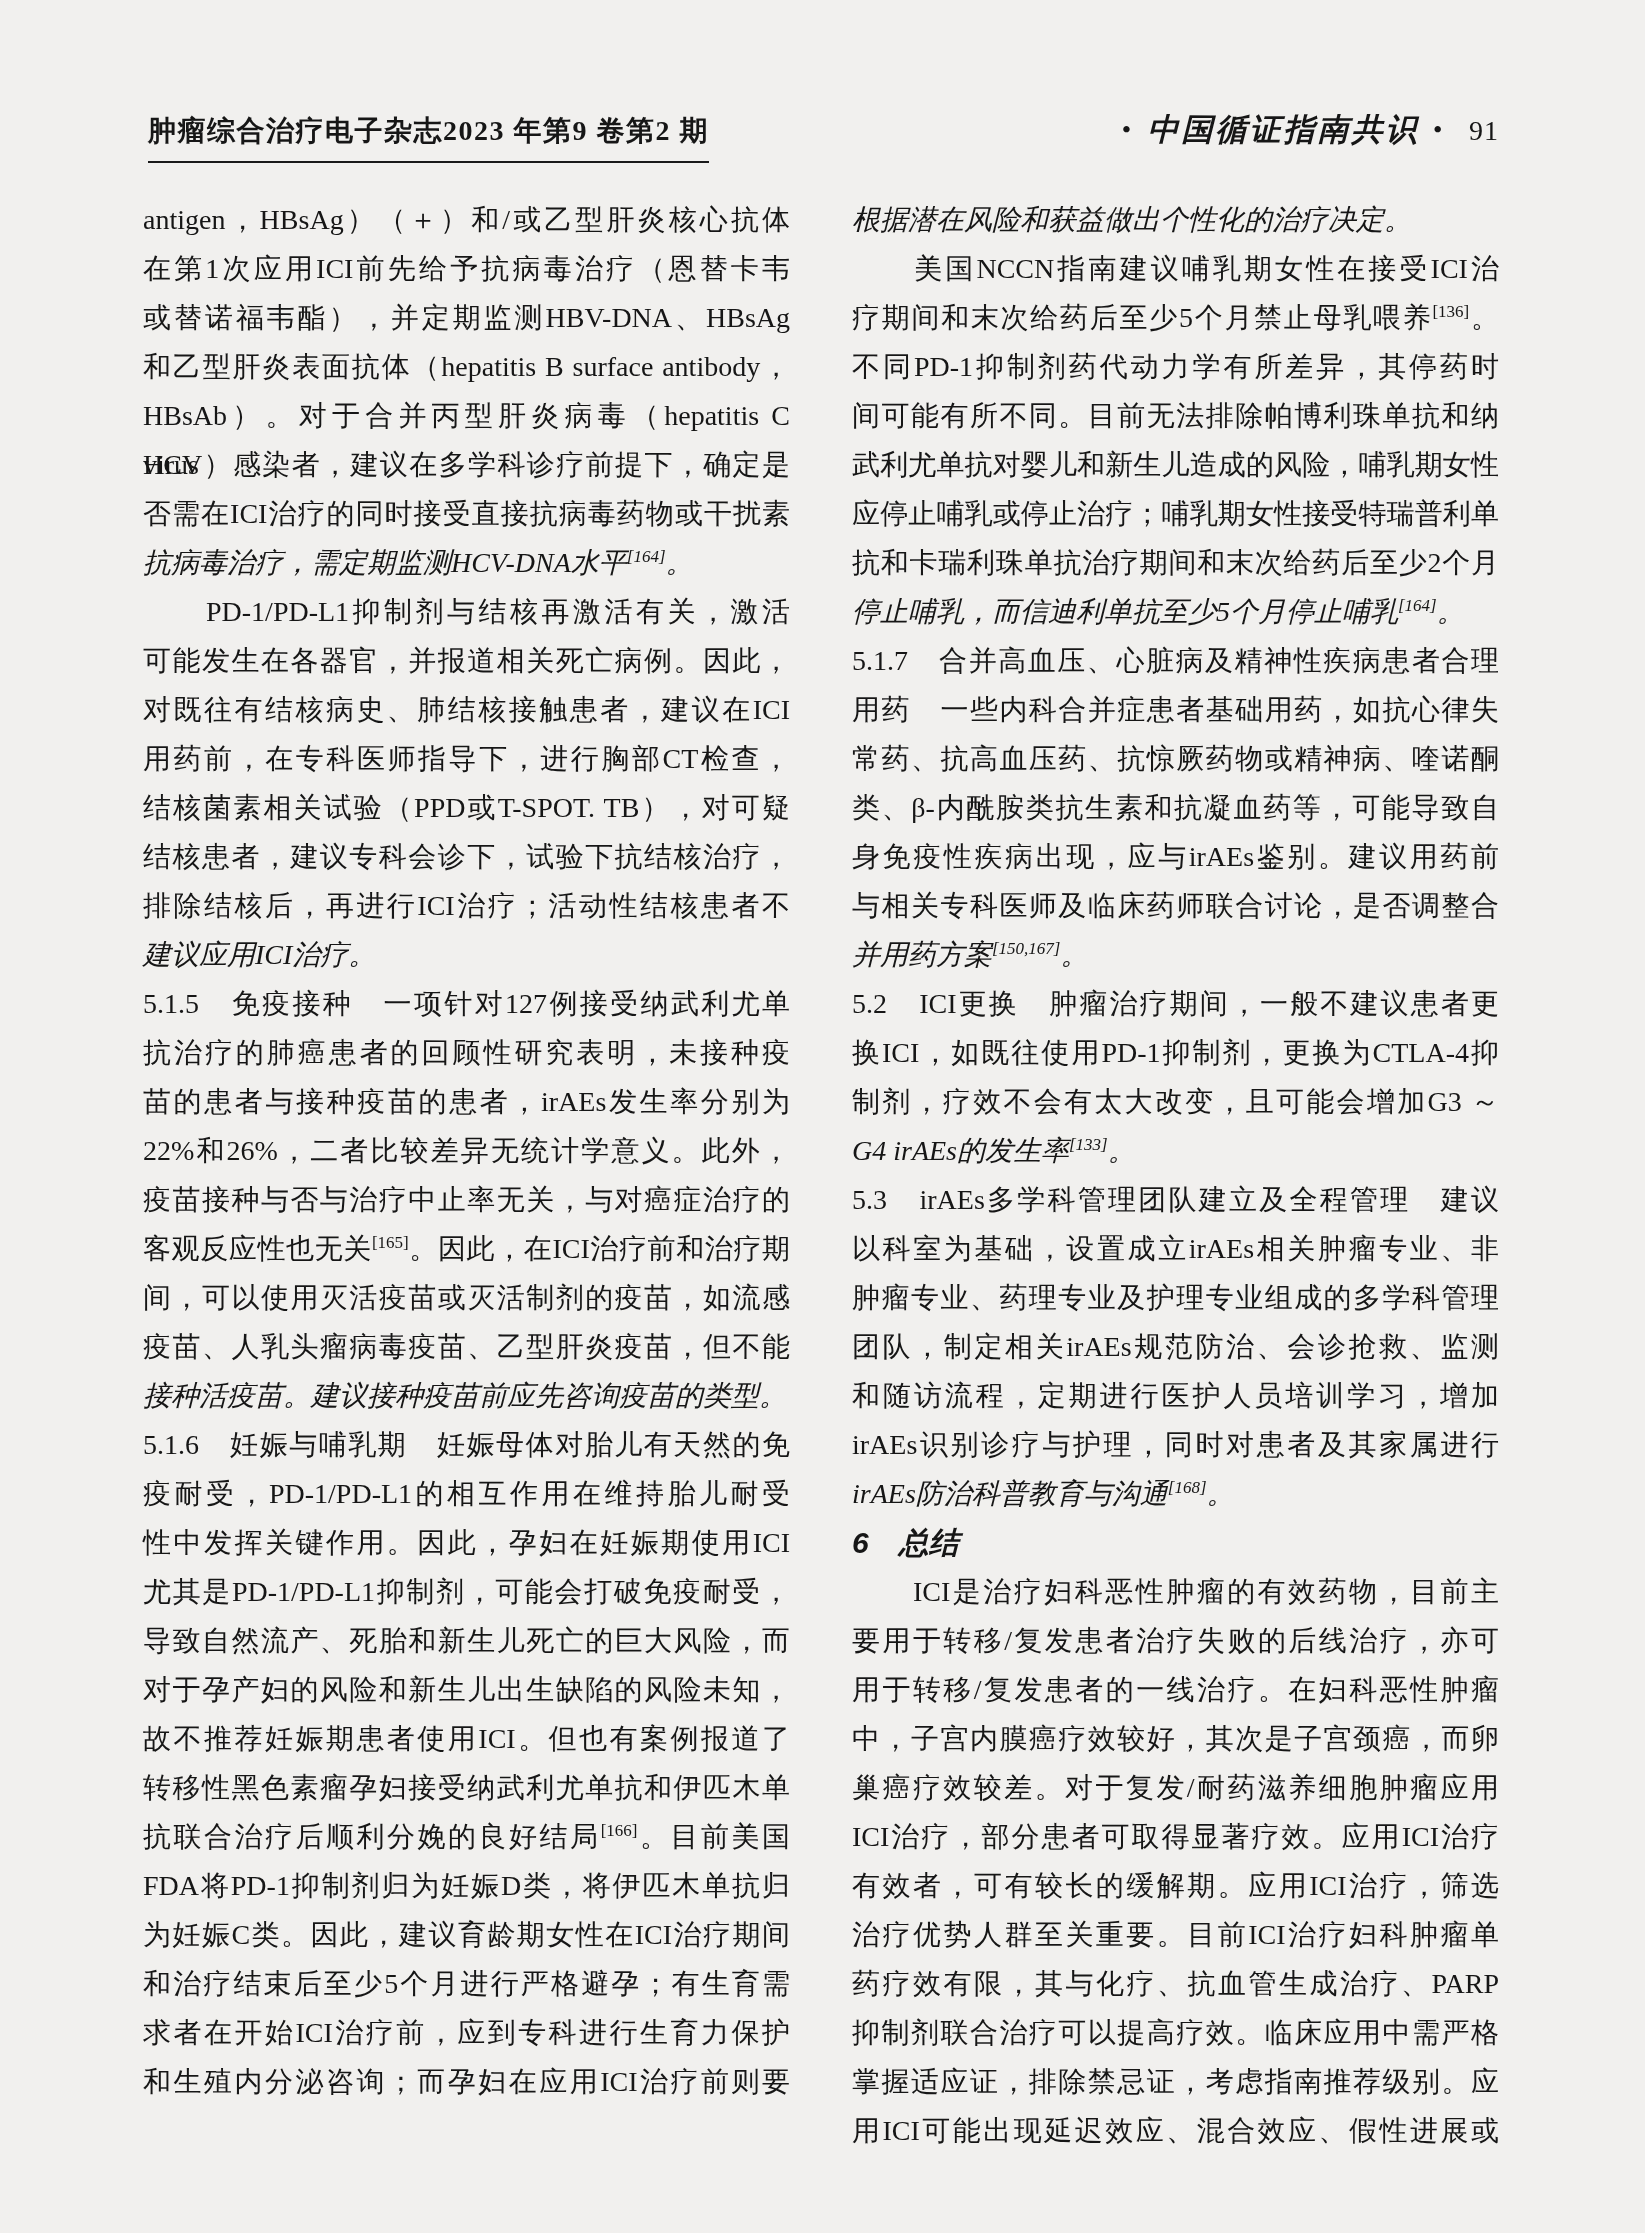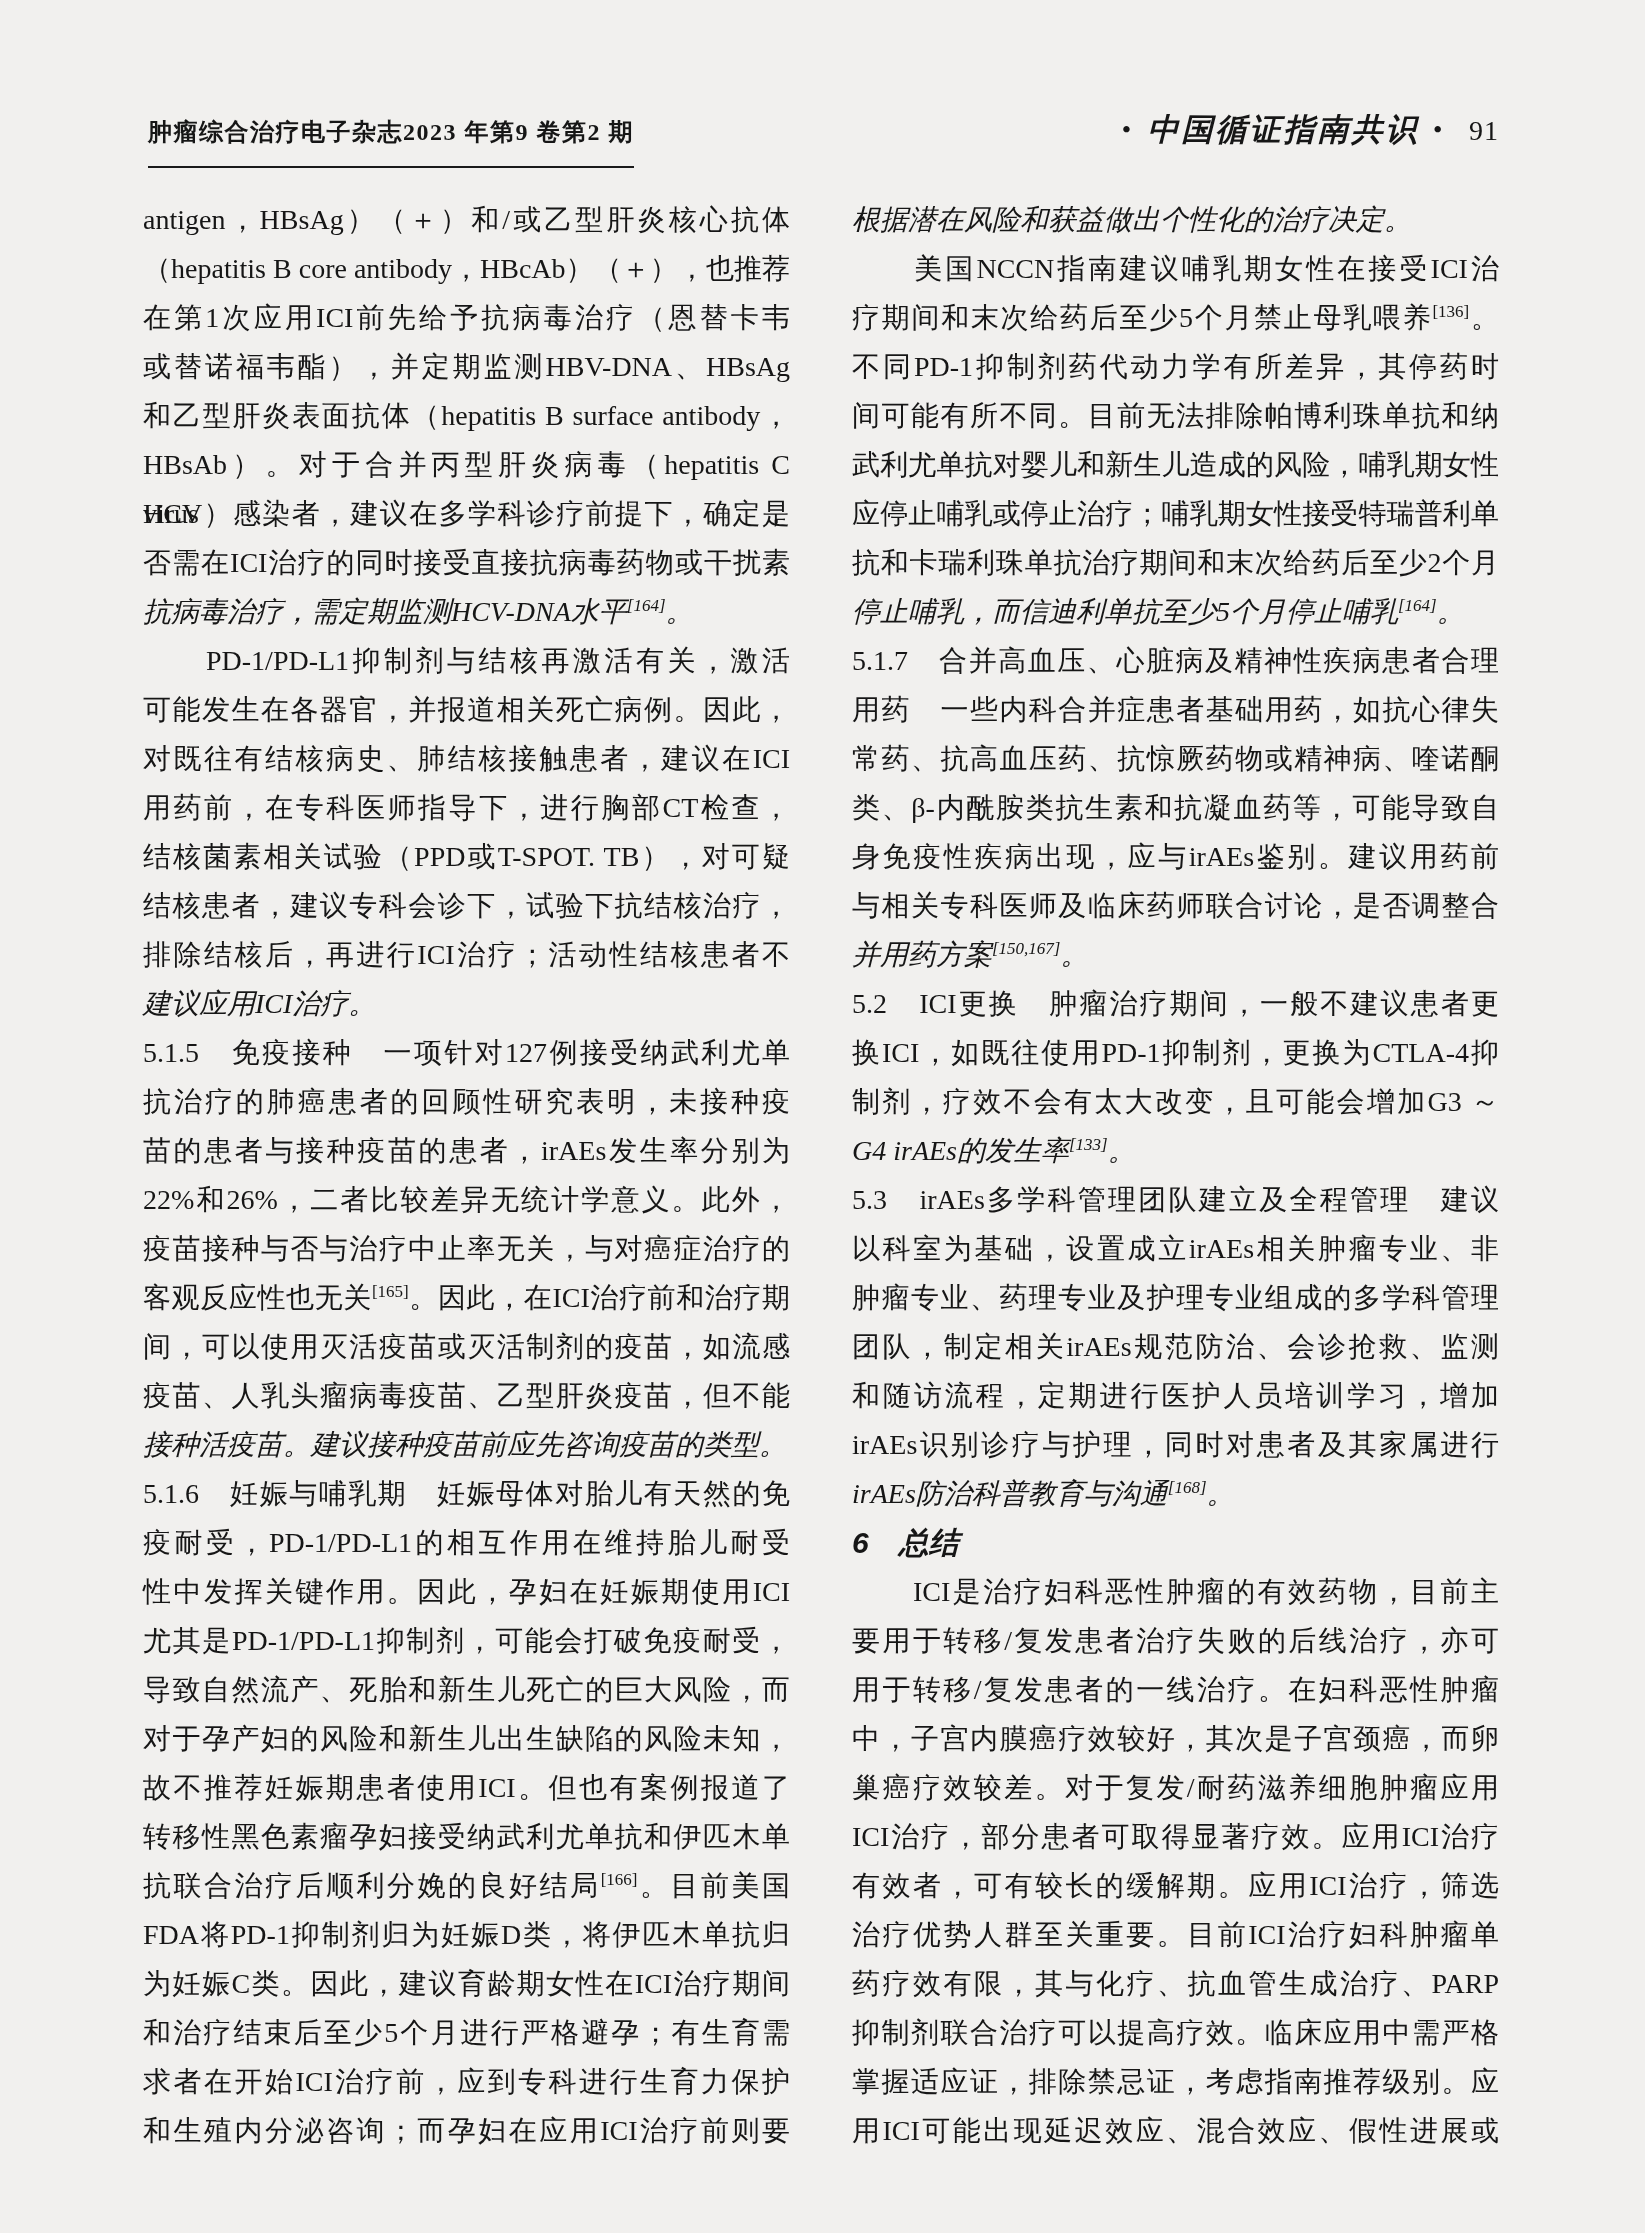--- a/index.html
+++ b/index.html
@@ -11,22 +11,22 @@
     position:relative;
     overflow:hidden;
   }
   .page{position:absolute;inset:0;}
   
   .header-row{
     position:absolute;left:148px;right:147px;top:109px;
     display:flex;justify-content:space-between;align-items:baseline;
   }
   .journal-title{
-    font-weight:bold;font-size:24px;letter-spacing:1.5px;
-    padding-bottom:18px;border-bottom:2px solid #1a1a1a;
+    font-weight:bold;font-size:28px;letter-spacing:1.5px;
+    padding-bottom:11px;border-bottom:2px solid #1a1a1a;
     white-space:nowrap;
   }
   .series-group{display:flex;align-items:baseline;white-space:nowrap;}
   .series-inner{
     font-style:italic;font-weight:bold;font-size:31px;letter-spacing:3px;
     display:inline-flex;align-items:baseline;gap:14px;
   }
   .bullet{font-style:normal;font-size:24px;position:relative;top:-3px;}
   .page-number{font-size:28px;font-weight:normal;font-style:normal;margin-left:24px;letter-spacing:1px;}
   
@@ -59,21 +59,20 @@
         <span class="bullet">•</span>
         <span>中国循证指南共识</span>
         <span class="bullet">•</span>
       </span>
       <span class="page-number">91</span>
     </div>
   </div>
 
   <div class="column" id="col-left">
       <div class="line"><span class="seg-n">antigen，HBsAg）（＋）和/或乙型肝炎核心抗体</span></div>
-      <div class="line"><span class="seg-n">（hepatitis B core antibody，HBcAb）（＋），也推荐</span></div>
       <div class="line"><span class="seg-n">在第1次应用ICI前先给予抗病毒治疗（恩替卡韦</span></div>
       <div class="line"><span class="seg-n">或替诺福韦酯），并定期监测HBV-DNA、HBsAg</span></div>
       <div class="line"><span class="seg-n">和乙型肝炎表面抗体（hepatitis B surface antibody，</span></div>
       <div class="line"><span class="seg-n">HBsAb）。对于合并丙型肝炎病毒（hepatitis C virus，</span></div>
       <div class="line"><span class="seg-n">HCV）感染者，建议在多学科诊疗前提下，确定是</span></div>
       <div class="line"><span class="seg-n">否需在ICI治疗的同时接受直接抗病毒药物或干扰素</span></div>
       <div class="line end"><span class="seg-n">抗病毒治疗，需定期监测HCV-DNA水平<sup>[164]</sup>。</span></div>
       <div class="line"><span class="seg-n">　　PD-1/PD-L1抑制剂与结核再激活有关，激活</span></div>
       <div class="line"><span class="seg-n">可能发生在各器官，并报道相关死亡病例。因此，</span></div>
       <div class="line"><span class="seg-n">对既往有结核病史、肺结核接触患者，建议在ICI</span></div>

